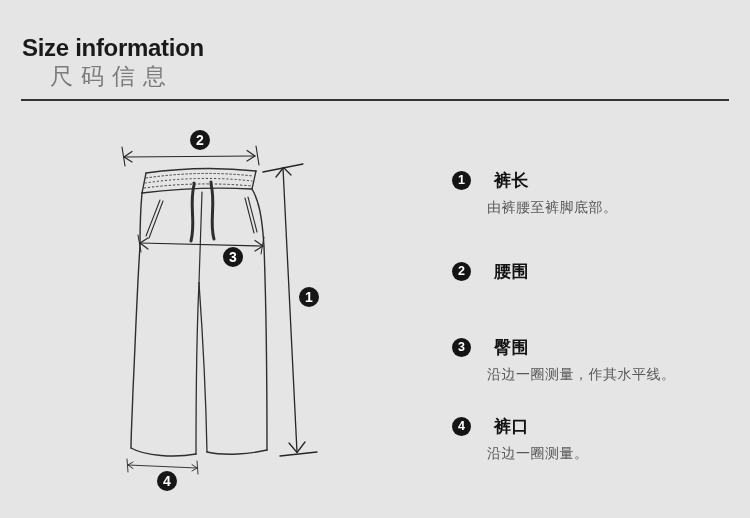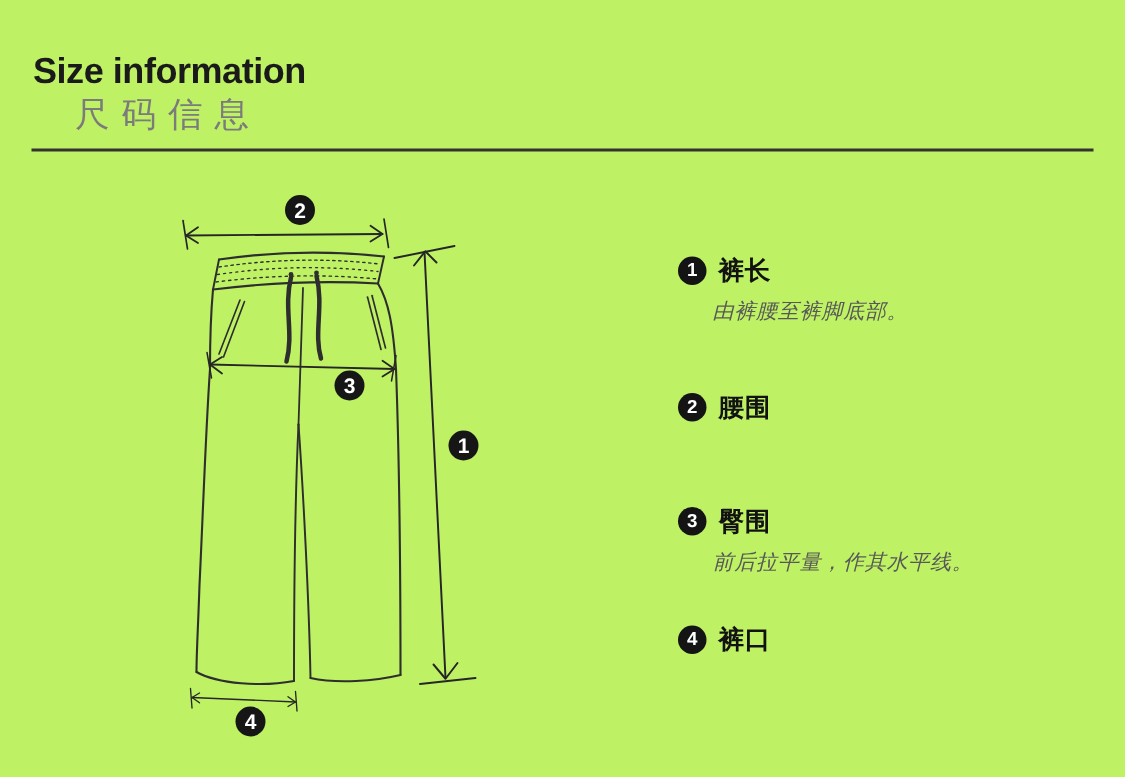--- a/index.html
+++ b/index.html
@@ -1,19 +1,19 @@
 <!DOCTYPE html>
 <html><head>
 <meta charset="utf-8">
 <style>
   html,body{margin:0;padding:0;background:#ffffff;}
   .page{
     position:relative;
     width:750px;height:518px;
-    background:#bef264;
+    background:#e5e5e5;
     font-family:"Liberation Sans", sans-serif;
     overflow:hidden;
   }
   
   .title-en{
     position:absolute;left:22px;top:34px;
     font-size:24px;font-weight:700;color:#1a1a1a;
     letter-spacing:-0.3px;
   }
   .title-zh{
@@ -39,29 +39,28 @@
   .legend-item.i4{top:415px;}
   .legend-head{display:flex;align-items:center;}
   .num-badge{
     width:19px;height:19px;border-radius:50%;
     background:#141414;color:#ffffff;
     font-size:12.5px;font-weight:700;
     text-align:center;line-height:19px;
     flex:0 0 19px;
   }
   .legend-title{
-    margin-left:8px;
+    margin-left:23px;
     font-size:17px;font-weight:700;color:#121212;
     letter-spacing:0.5px;
   }
   .legend-desc{
-    margin:7px 0 0 23px;
+    margin:7px 0 0 35px;
     font-size:14px;color:#585858;
     letter-spacing:0.5px;
-    font-style:italic;
   }
   
   .ink{stroke:#2e2e2e;fill:none;stroke-linecap:round;stroke-linejoin:round;}
   .meas{stroke:#262626;fill:none;stroke-linecap:round;stroke-linejoin:round;}
   .badge-circle{fill:#161616;stroke:none;}
   .badge-num{fill:#ffffff;font-family:"Liberation Sans",sans-serif;font-size:14px;font-weight:bold;text-anchor:middle;}
 </style>
 </head>
 <body>
 
@@ -175,23 +174,24 @@
       <span class="num-badge">2</span>
       <span class="legend-title">腰围</span>
     </div>
   </div>
 
   <div class="legend-item i3">
     <div class="legend-head">
       <span class="num-badge">3</span>
       <span class="legend-title">臀围</span>
     </div>
-    <div class="legend-desc">前后拉平量，作其水平线。</div>
+    <div class="legend-desc">沿边一圈测量，作其水平线。</div>
   </div>
 
   <div class="legend-item i4">
     <div class="legend-head">
       <span class="num-badge">4</span>
       <span class="legend-title">裤口</span>
     </div>
+    <div class="legend-desc">沿边一圈测量。</div>
   </div>
 
 </div>
 
 </body></html>

